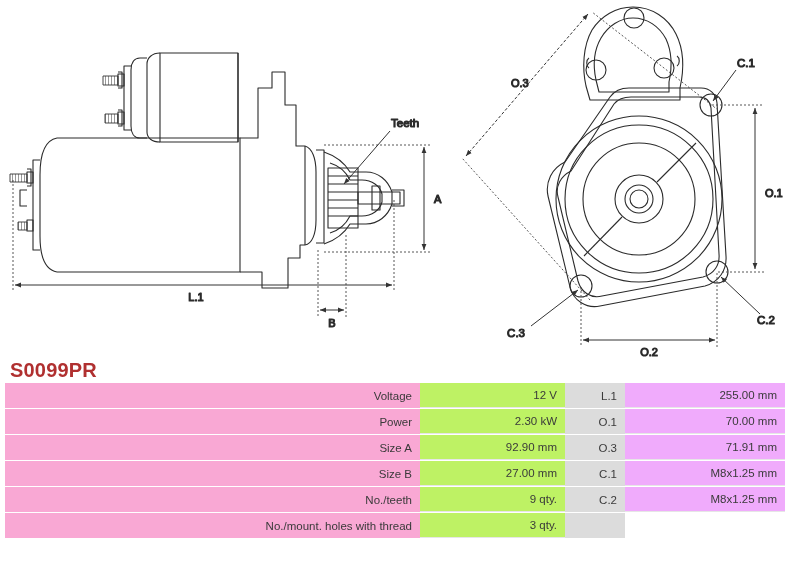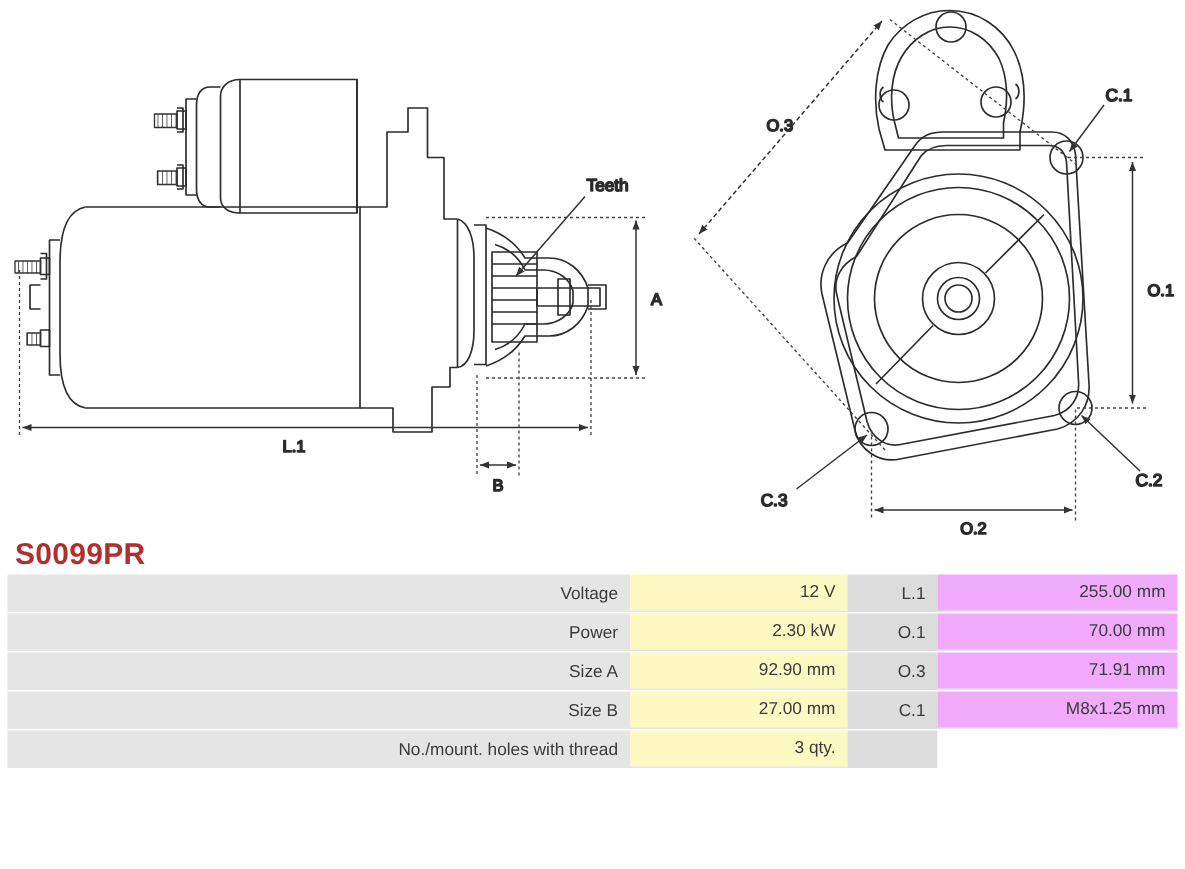--- a/index.html
+++ b/index.html
@@ -62,26 +62,26 @@
   }
   table.spec td {
     height: 24px;
     padding: 0 8px;
     vertical-align: middle;
     white-space: nowrap;
     overflow: hidden;
     text-overflow: ellipsis;
   }
   td.lbl {
-    background: #e5e5e5;
+    background: #f9a8d4;
     text-align: right;
     color: #3a3a3a;
   }
   td.val {
-    background: #fef9c3;
+    background: #bef264;
     text-align: right;
     color: #3a3a3a;
     border-bottom: 1px solid #e6e6e6;
   }
   td.lbl2 {
     background: #dcdcdc;
     text-align: right;
     color: #3a3a3a;
   }
   td.val2 {
@@ -352,20 +352,26 @@
             <td class="lbl2">O.3</td>
             <td class="val2">71.91 mm</td>
           </tr>
           <tr>
             <td class="lbl">Size B</td>
             <td class="val">27.00 mm</td>
             <td class="lbl2">C.1</td>
             <td class="val2">M8x1.25 mm</td>
           </tr>
           <tr>
+            <td class="lbl">No./teeth</td>
+            <td class="val">9 qty.</td>
+            <td class="lbl2">C.2</td>
+            <td class="val2">M8x1.25 mm</td>
+          </tr>
+          <tr>
             <td class="lbl">No./mount. holes with thread</td>
             <td class="val">3 qty.</td>
             <td class="empty-lbl"></td>
             <td class="empty-val"></td>
           </tr>
         </tbody>
     </table>
   </div>
 
 </div>

